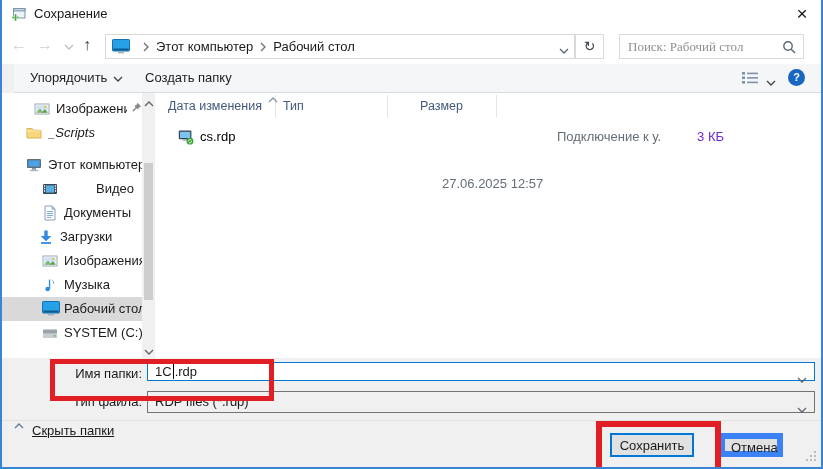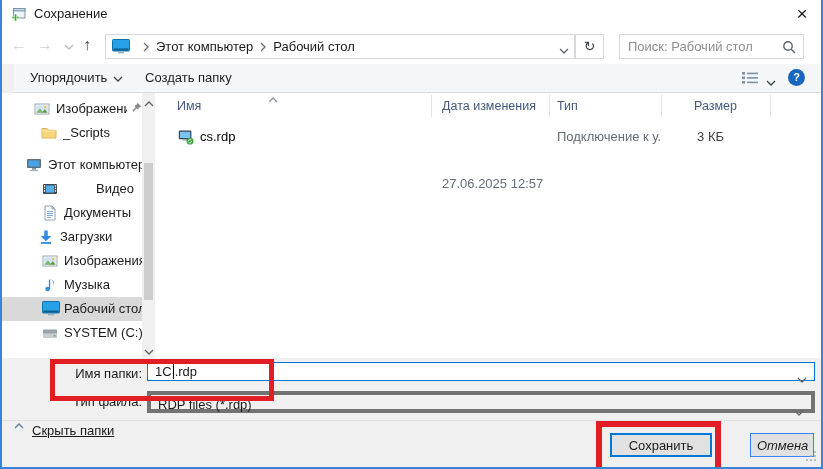--- a/index.html
+++ b/index.html
@@ -23,21 +23,21 @@
   .addressbar{position:absolute;left:103px;top:6px;width:470px;height:25px;background:#fff;
     border:1px solid #d9d9d9;box-sizing:border-box;display:flex;align-items:center;padding-left:6px;}
   .crumb-ic{width:18px;height:15px;margin-right:6px;flex:0 0 auto;}
   .crumb-sep{color:#6a6f75;margin:0 7px;display:flex;align-items:center;}
   .crumb{white-space:nowrap;cursor:pointer;}
   .addr-chev{position:absolute;right:5px;top:7px;color:#5b6призв770;color:#5b6770;}
   .refreshbtn{position:absolute;left:573px;top:6px;width:29px;height:25px;background:#fff;
     border:1px solid #d9d9d9;box-sizing:border-box;text-align:center;line-height:23px;
     font-size:14px;color:#39434d;cursor:pointer;}
   .searchbox{position:absolute;left:617px;top:6px;width:185px;height:25px;background:#fff;
-    border:1px solid #d9d9d9;box-sizing:border-box;}
+    border:1px solid #d9d9d9;box-sizing:border-box;font-family:Liberation Serif, serif;}
   .searchbox input{position:absolute;left:0;top:0;width:100%;height:100%;border:0;outline:none;
     padding:0 26px 0 8px;font-family:inherit;font-size:13px;color:#333;box-sizing:border-box;background:transparent;}
   .searchbox input::placeholder{color:#8f8f8f;opacity:1;}
   .search-ic{position:absolute;right:7px;top:5px;color:#5b6770;}
 
   
   .toolbar{position:absolute;left:12px;top:64px;width:100%;height:29px;background:#f5f6f7;
     border-bottom:1px solid #dadbdc;box-sizing:border-box;}
   .tool-item{position:absolute;top:0;height:28px;line-height:28px;color:#1b1d1f;cursor:pointer;white-space:nowrap;}
   .tool-chev{display:inline-block;margin-left:6px;color:#39434d;}
@@ -67,41 +67,41 @@
   .c1{width:274px;padding-left:19px;}
   .c2{width:118px;padding-left:10px;}
   .c3{width:112px;padding-left:7px;}
   .c4{width:85px;padding-left:8px;margin-left:24px;}
   .sort-ind{position:absolute;left:110px;top:-3px;color:#8a97a5;}
   .fl-row{position:absolute;left:0;top:34px;width:100%;height:20px;display:flex;line-height:20px;cursor:pointer;}
   .fr-name{width:274px;display:flex;align-items:center;box-sizing:border-box;padding-left:20px;color:#000;}
   .fr-name .f-ic{width:16px;height:16px;margin-right:6px;}
   .fr-mod{width:118px;box-sizing:border-box;padding-left:10px;color:#646e78;margin-top:47px;}
   .fr-type{width:112px;box-sizing:border-box;padding-left:7px;color:#646e78;white-space:nowrap;overflow:hidden;}
-  .fr-size{width:85px;box-sizing:border-box;padding-right:23px;text-align:right;color:#404040;}
+  .fr-size{width:85px;box-sizing:border-box;padding-right:23px;text-align:right;color:#6d28d9;}
 
   
   .flabel{position:absolute;left:40px;width:100px;text-align:right;line-height:24px;}
   .fname-input{position:absolute;left:145px;top:362px;width:668px;height:19px;background:#fff;
     border:1px solid var(--accent,#0078d7);box-sizing:border-box;display:flex;align-items:center;
     padding-left:7px;cursor:text;}
   .caret{display:inline-block;width:1px;height:15px;background:#000;margin:0 1px;}
   .combo-chev{position:absolute;right:7px;top:8px;color:#5b6770;}
   .ftype-combo{position:absolute;left:145px;top:391px;width:668px;height:22px;background:#f0f0f0;
-    border:4px solid #737373;box-sizing:border-box;line-height:20px;padding-left:7px;cursor:pointer;}
+    border:1px solid #737373;box-sizing:border-box;line-height:20px;padding-left:7px;cursor:pointer;}
   .ftype-combo .combo-chev{top:7px;}
 
   
   .footer-sep{position:absolute;left:0;top:420px;width:100%;height:1px;background:#e2e2e2;}
   .hide-folders{position:absolute;left:12px;top:423px;height:24px;display:flex;align-items:flex-start;cursor:pointer;text-decoration:underline;}
   .hf-chev{color:#5f7d9c;margin-right:8px;display:flex;}
   .btn{position:absolute;top:433px;height:24px;background:#e1e1e1;font-family:inherit;font-size:13px;
     color:#1b1b1b;cursor:pointer;box-sizing:border-box;text-align:center;}
-  .save-btn{left:608px;width:102px;border:2px solid var(--accent,#0078d7);}
-  .cancel-btn{left:748px;width:64px;border:1px solid #3b82f6;font-style:italic;}
+  .save-btn{left:608px;width:84px;border:2px solid var(--accent,#0078d7);}
+  .cancel-btn{left:717px;width:64px;border:6px solid #3b82f6;}
   .grip{position:absolute;right:4px;bottom:2px;color:#a5abb1;}
 
   
   .ann{position:absolute;border-style:solid;border-color:var(--ann,#e11d25);pointer-events:none;z-index:50;}
   .ann1{left:48px;top:359px;width:214px;height:32px;border-width:5px;}
   .ann2{left:594px;top:421px;width:113px;height:44px;border-width:6px;}
 </style>
 </head>
 <body>
 
@@ -198,21 +198,21 @@
                 <path d="M2.3 11.7 L6 7.5 L9.2 11.7 Z" fill="#7cb661"></path>
                 <path d="M7.8 11.7 L10.8 8.2 L13.7 11.7 Z" fill="#5e9948"></path>
                 <circle cx="11.2" cy="6" r="1.2" fill="#f0c33c"></circle>
               </svg>
             </span>
             <span class="s-label">Изображени</span>
             <span class="pin"><svg width="11" height="11" viewBox="0 0 12 12">
                 <path d="M7.2 0.8 l4 4 -2 0.9 -1.6 2.6 -1.4 -1.4 L2.6 10.5 1.5 9.4 l3.6 -3.6 L3.7 4.4 l2.6 -1.6 Z" fill="#8b8b8b"></path>
               </svg></span>
           </div>
-          <div class="side-item" style="padding-left: 39px;">
+          <div class="side-item" style="padding-left: 24px; font-style: italic;">
             <span class="s-icon">
               <svg width="16" height="16" viewBox="0 0 16 16">
                 <path d="M1 3.5 h5.2 l1.5 1.8 H15 V13 H1 Z" fill="#f7d77a" stroke="#d9b55a"></path>
                 <path d="M1 6 H15" stroke="#fbe9ae" stroke-width="1"></path>
               </svg>
             </span>
             <span class="s-label">_Scripts</span>
           </div>
           <div class="side-item section" style="padding-left: 24px;">
             <span class="s-icon">
@@ -318,21 +318,20 @@
               <path d="M1 1 L5 5 L9 1" fill="none" stroke="currentColor" stroke-width="1.3"></path>
             </svg></div>
       </div>
     </div>
 
     <div class="filelist">
       <div class="fl-header">
         <span class="sort-ind"><svg width="10" height="6" viewBox="0 0 10 6">
               <path d="M1 5 L5 1 L9 5" fill="none" stroke="currentColor" stroke-width="1.3"></path>
             </svg></span>
-        <div class="fl-col c1">Имя</div>
         <div class="fl-col c2">Дата изменения</div>
         <div class="fl-col c3">Тип</div>
         <div class="fl-col c4">Размер</div>
       </div>
       <div class="fl-row">
         <div class="fr-name">
           <span class="f-ic"><svg width="16" height="16" viewBox="0 0 16 16">
                 <rect x="0.8" y="1.6" width="12.6" height="8.6" rx="1" fill="#35475a"></rect>
                 <rect x="2" y="2.8" width="10.2" height="6.2" fill="#7cc4f0"></rect>
                 <rect x="4.8" y="10.2" width="5" height="1.3" fill="#8d9aa4"></rect>

